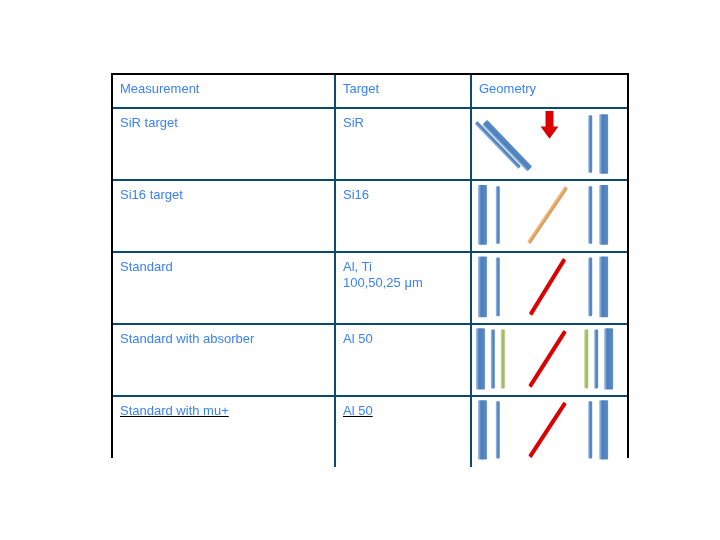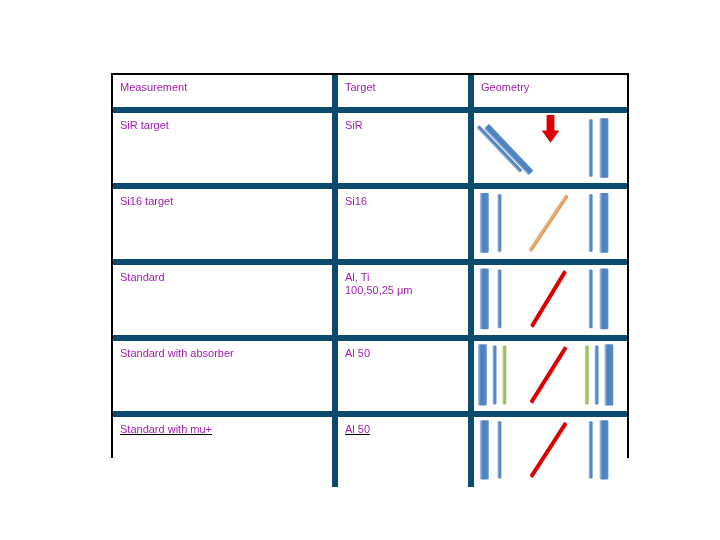--- a/index.html
+++ b/index.html
@@ -30,37 +30,37 @@
     background: #ffffff;
   }
   table.geo-table {
     width: 100%;
     height: 100%;
     border-collapse: collapse;
     table-layout: fixed;
   }
   table.geo-table td,
   table.geo-table th {
-    border: 6px solid #0c4a6e;
+    border: 2px solid #0c4a6e;
     padding: 0;
     vertical-align: top;
     background: #ffffff;
   }
   table.geo-table tr > *:first-child { border-left: none; }
   table.geo-table tr > *:last-child { border-right: none; }
   table.geo-table tr:first-child > * { border-top: none; }
   table.geo-table tr:last-child > * { border-bottom: none; text-decoration: underline; }
 
   col.c-measurement { width: 222px; }
   col.c-target { width: 136px; }
   col.c-geometry { width: 156px; }
 
   .cell-text {
-    color: #a21caf;
-    font-size: 11px;
+    color: #3b82f6;
+    font-size: 13px;
     line-height: 1.22;
     padding: 6px 0 0 7px;
     white-space: pre-line;
     text-align: left;
   }
   .hdr .cell-text {
     font-weight: normal;
   }
   tr.header-row > th { height: 32px; }
   tr.data-row > td { height: 70px; }

